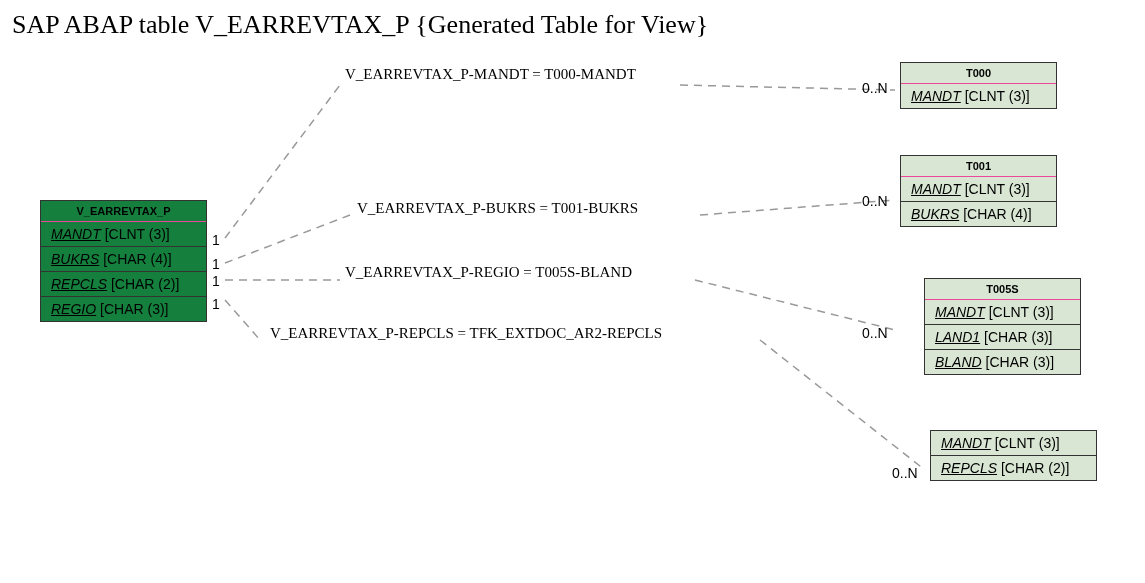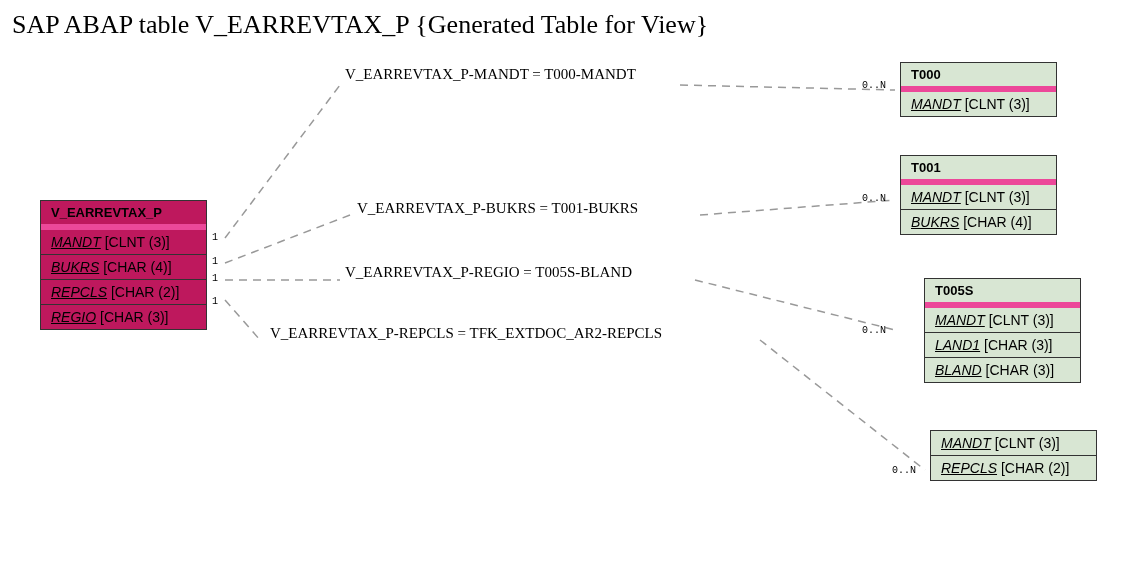--- a/index.html
+++ b/index.html
@@ -19,47 +19,48 @@
     font-size: 26px;
     font-weight: normal;
     font-family: "Times New Roman", serif;
   }
   .table-box {
     position: absolute;
     border: 1px solid #333;
     background: #d8e6d3;
   }
   .table-box.source {
-    background: #be185d;
+    background: #15803d;
   }
   .t-header {
     font-weight: bold;
+    text-align: center;
     padding: 4px 10px;
-    border-bottom: 6px solid #ec4899;
-    font-size: 13px;
+    border-bottom: 1px solid #ec4899;
+    font-size: 11px;
     white-space: nowrap;
   }
   .t-row {
     padding: 4px 10px;
     border-bottom: 1px solid #333;
     font-size: 14px;
     white-space: nowrap;
   }
   .t-row:last-child { border-bottom: none; }
   .fld { font-style: italic; text-decoration: underline; }
   .rel-label {
     position: absolute;
     font-size: 15px;
     font-family: "Times New Roman", serif;
     white-space: nowrap;
   }
   .card-label {
     position: absolute;
-    font-size: 10px;
-    font-family: Liberation Mono, monospace;
+    font-size: 14px;
+    font-family: Liberation Sans, sans-serif;
   }
   svg.lines {
     position: absolute;
     top: 0; left: 0;
     width: 1145px;
     height: 583px;
     pointer-events: none;
   }
   svg.lines line {
     stroke: #999;

